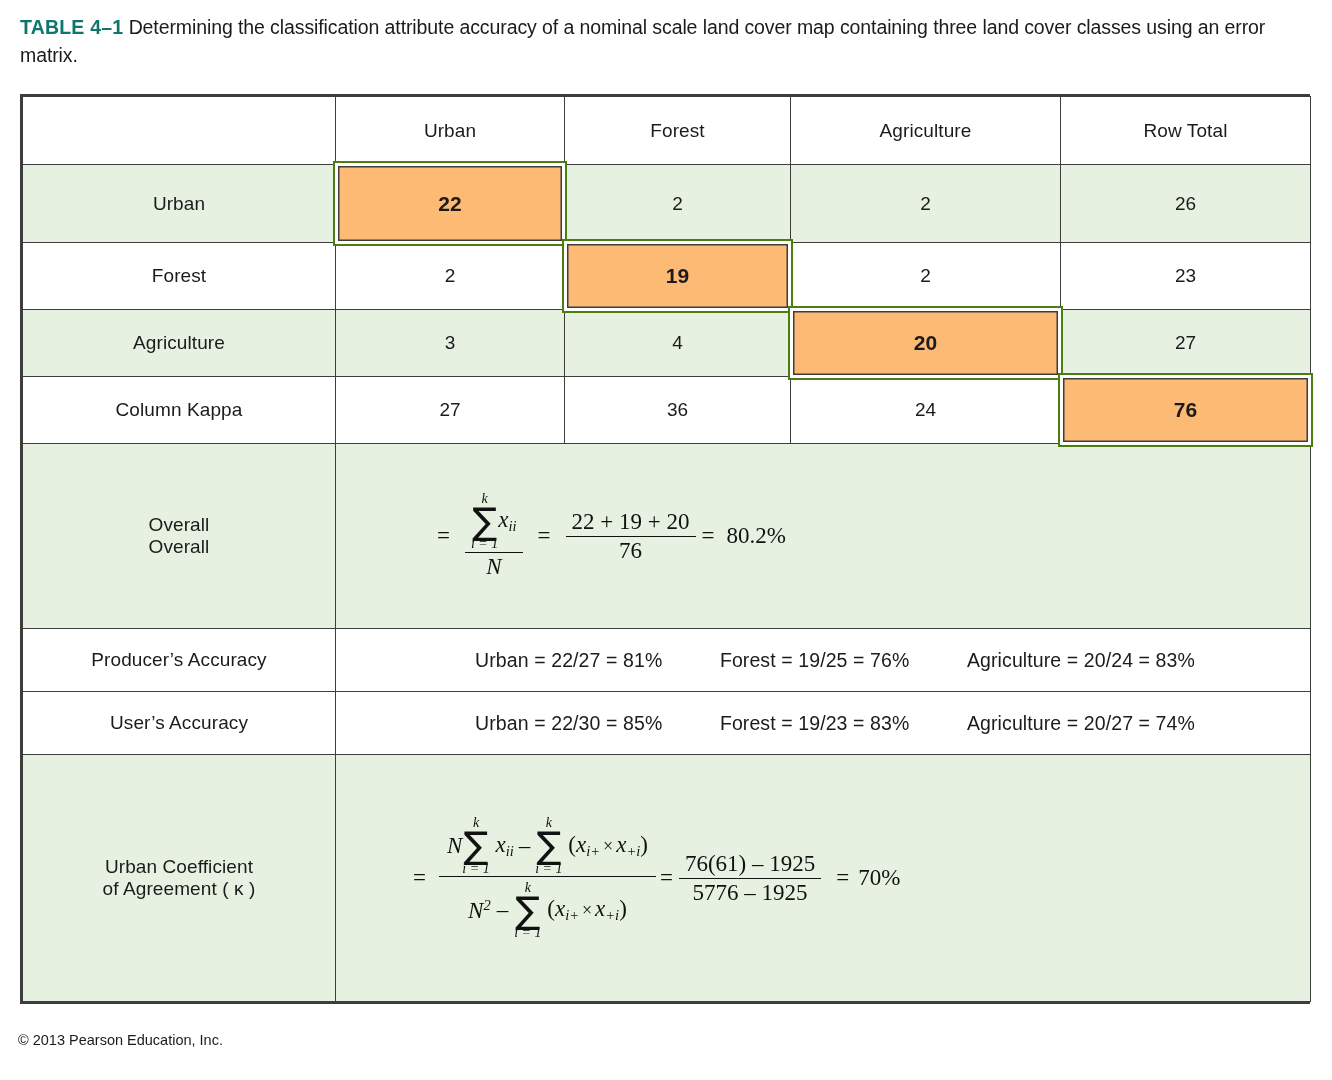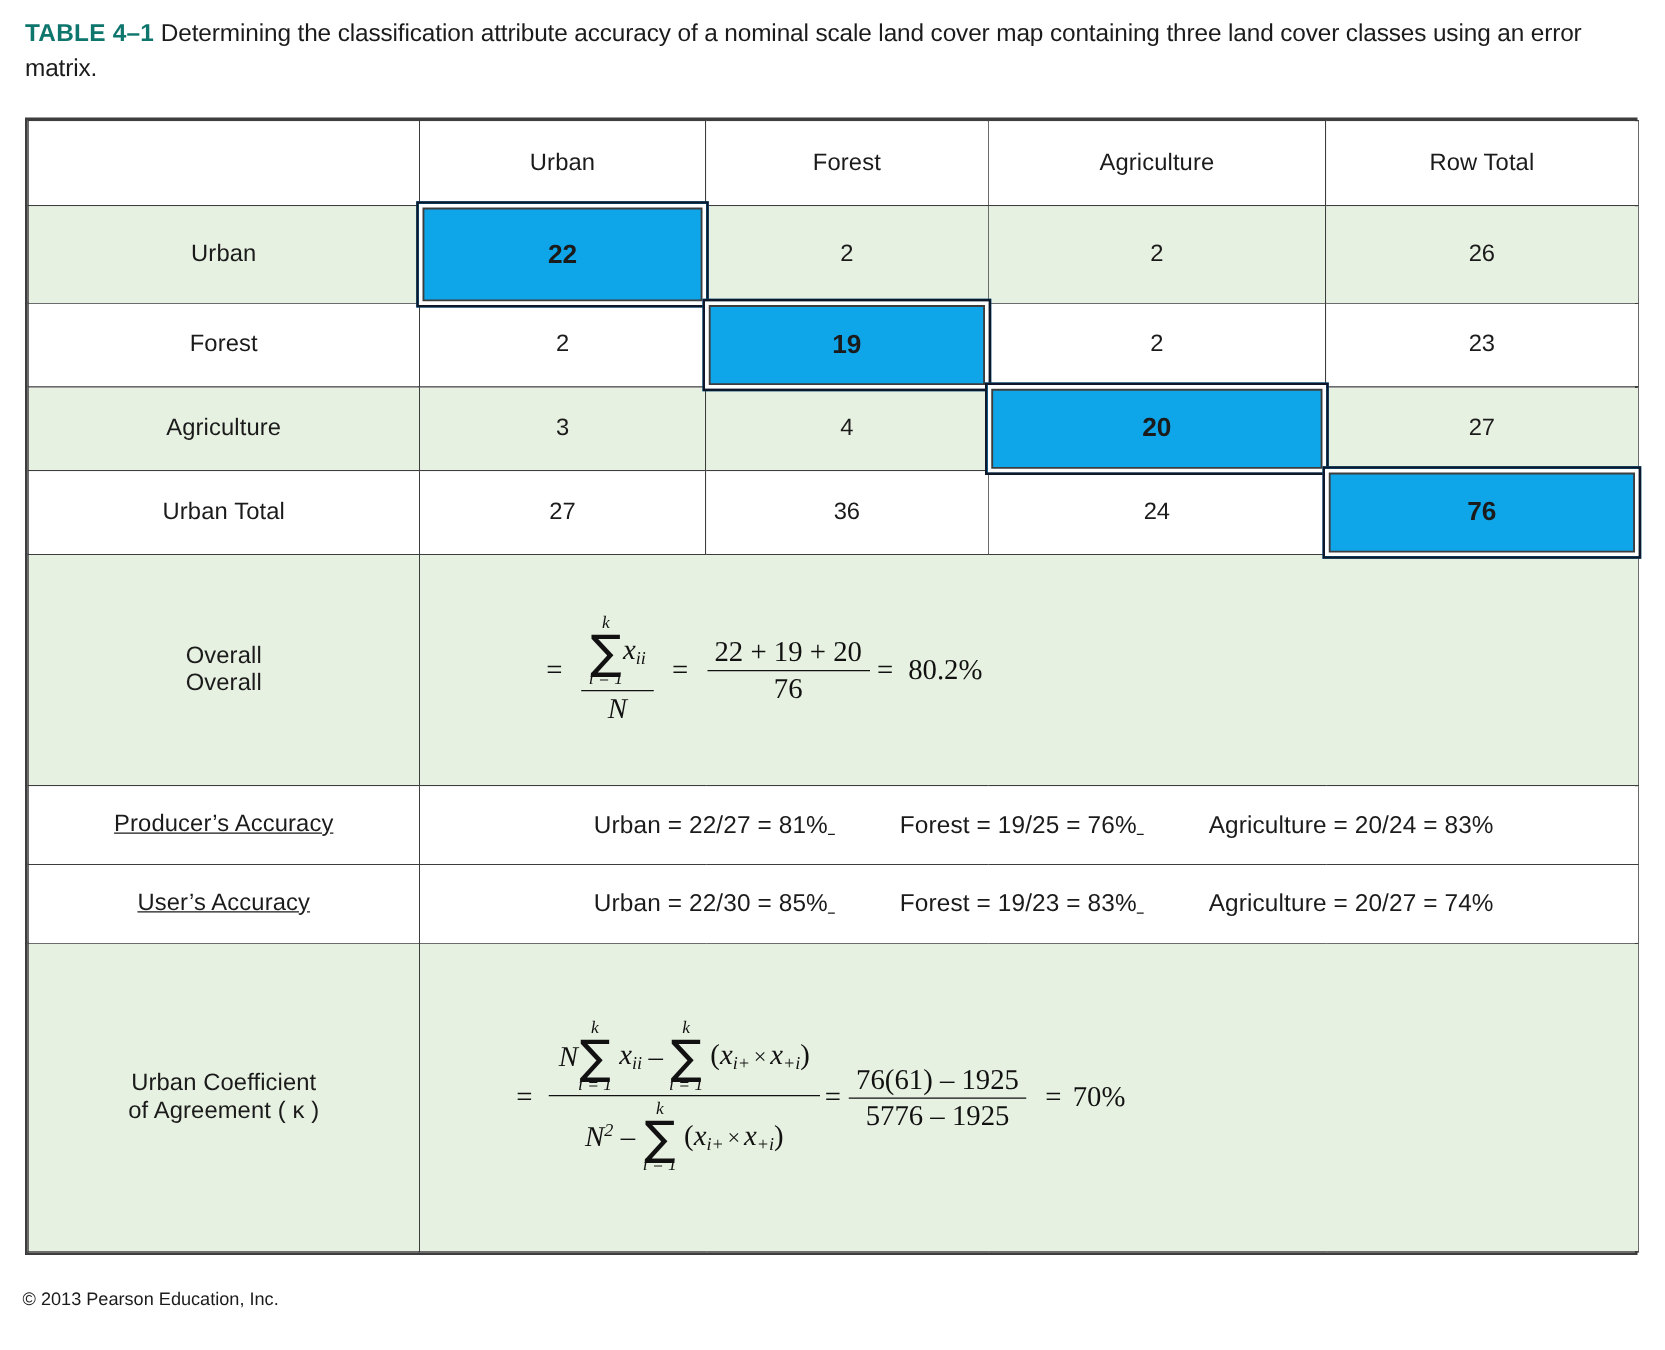--- a/index.html
+++ b/index.html
@@ -81,22 +81,22 @@
   tr.data-row td { height: 67px; }
   tr.row-urban td { height: 78px; }
 
   
   .hl-box {
     position: absolute;
     left: -3px;
     right: -3px;
     top: -4px;
     bottom: -4px;
-    background: #0ea5e9;
-    border: 2px solid #0f172a;
+    background: #fdba74;
+    border: 2px solid #4d7c0f;
     box-shadow: inset 0 0 0 3px #ffffff, inset 0 0 0 4.5px #3d3d3d;
     display: flex;
     align-items: center;
     justify-content: center;
     font-weight: bold;
     font-size: 21px;
     z-index: 5;
   }
   td.hl { overflow: visible; }
 
@@ -107,21 +107,21 @@
   }
   .acc-line {
     font-size: 19.5px;
     padding-left: 24px;
     letter-spacing: 0.1px;
   }
   .acc-line span.seg { display: inline-block; }
   .acc-line span.seg + span.seg { margin-left: 52px; }
 
   tr.row-overall td { height: 185px; }
-  tr.row-prod td, tr.row-user td { height: 63px; text-decoration: underline; }
+  tr.row-prod td, tr.row-user td { height: 63px; }
   tr.row-kappa td { height: 247px; }
 
   
   .math {
     font-family: "Liberation Serif", serif;
     font-size: 23px;
     color: #111111;
     display: flex;
     align-items: center;
   }
@@ -239,21 +239,21 @@
     <td class="rowhdr tint">Agriculture</td>
     <td class="tint">3</td>
     <td class="tint">4</td>
     <td class="tint hl">
       <span class="hl-box">20</span>
     </td>
     <td class="tint">27</td>
   </tr>
 
   <tr class="data-row">
-    <td class="rowhdr plain">Urban Total</td>
+    <td class="rowhdr plain">Column Kappa</td>
     <td class="plain">27</td>
     <td class="plain">36</td>
     <td class="plain">24</td>
     <td class="plain hl">
       <span class="hl-box">76</span>
     </td>
   </tr>
 
   <tr class="row-overall">
     <td class="rowhdr tint">

